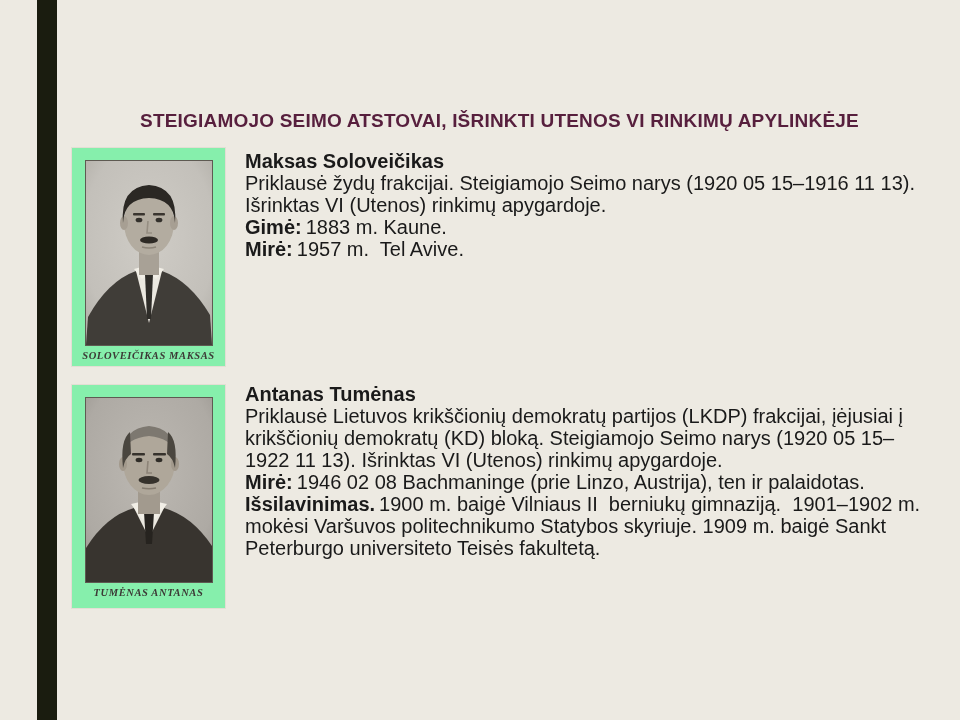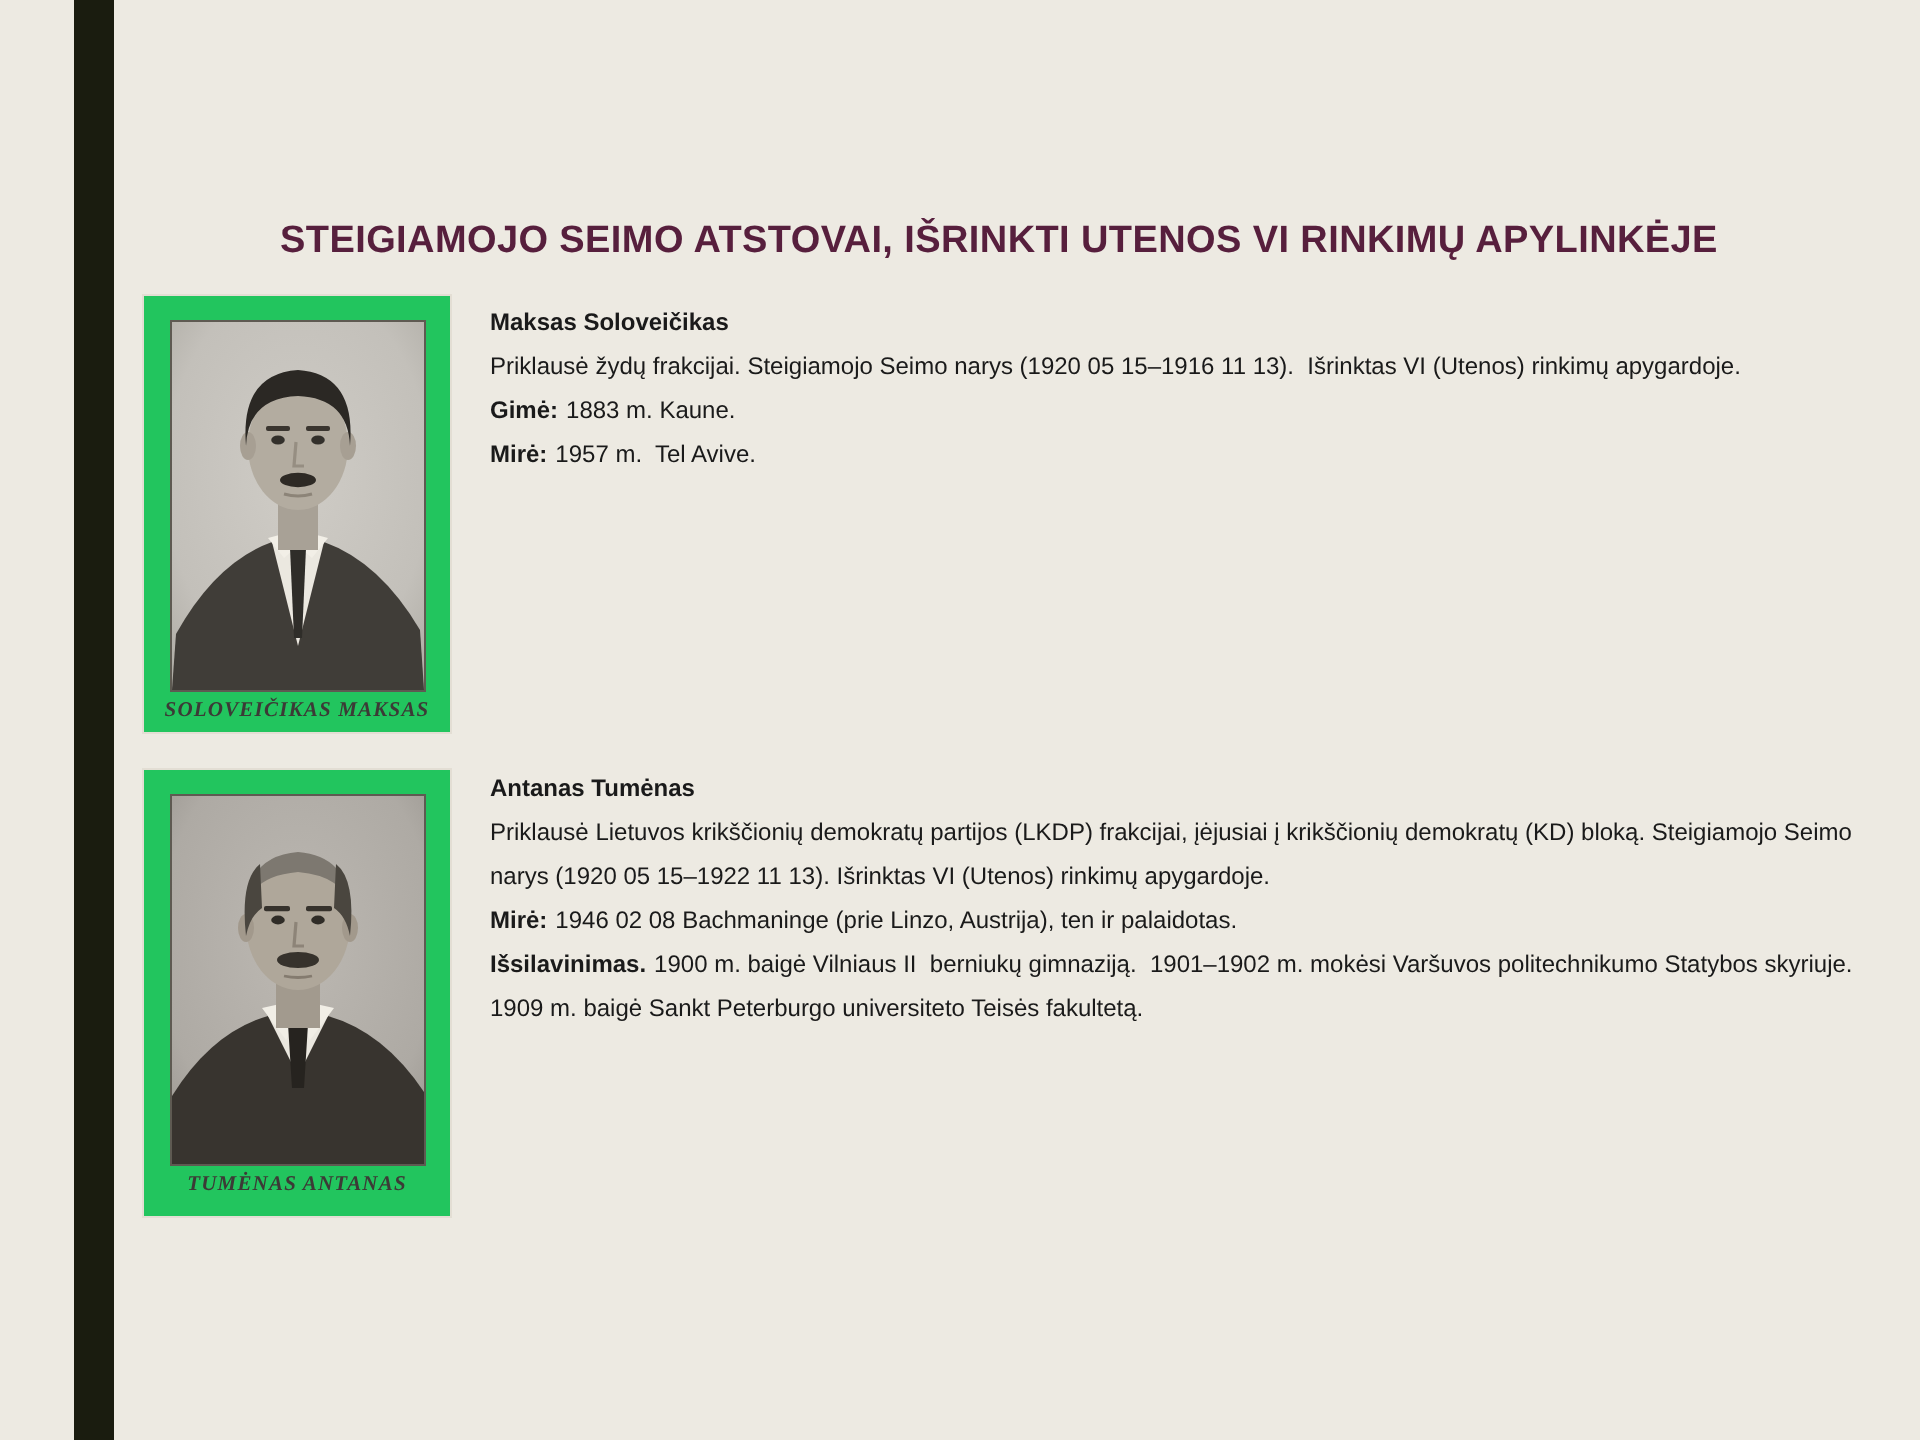--- a/index.html
+++ b/index.html
@@ -28,21 +28,21 @@
     font-size: 19px;
     font-weight: bold;
     letter-spacing: 0.2px;
     color: #571F3D;
     white-space: nowrap;
   }
   .photo-card {
     position: absolute;
     left: 72px;
     width: 153px;
-    background: #22c55e;
+    background: #86efac;
     box-shadow: 0 0 0 1px #E3DED4;
     text-align: center;
   }
   .photo-card.first  { top: 148px; height: 218px; }
   .photo-card.second { top: 385px; height: 223px; }
   .photo-frame {
     margin: 12px auto 0 auto;
     width: 126px; height: 184px;
     border: 1px solid #5E5A52;
     overflow: hidden;
@@ -55,21 +55,21 @@
     font-weight: bold;
     font-size: 10.5px;
     letter-spacing: 0.6px;
     color: #3C3A36;
     white-space: nowrap;
   }
   .person-text {
     position: absolute;
     left: 245px;
     width: 690px;
-    font-size: 12px;
+    font-size: 20px;
     line-height: 22px;
     color: #1A1A1A;
   }
   .person-text.first  { top: 150px; }
   .person-text.second { top: 383px; }
   .person-name { font-weight: bold; }
   .bio-line { margin: 0; }
   .bio-label { font-weight: bold; margin-right: 4px; }
   .bio-text { white-space: pre-wrap; }
 </style>

